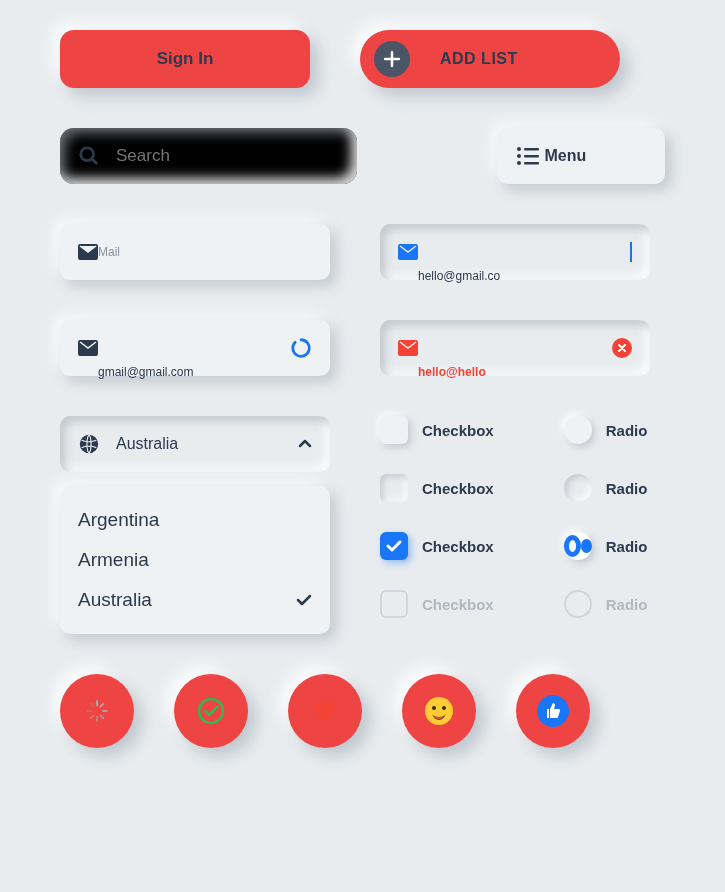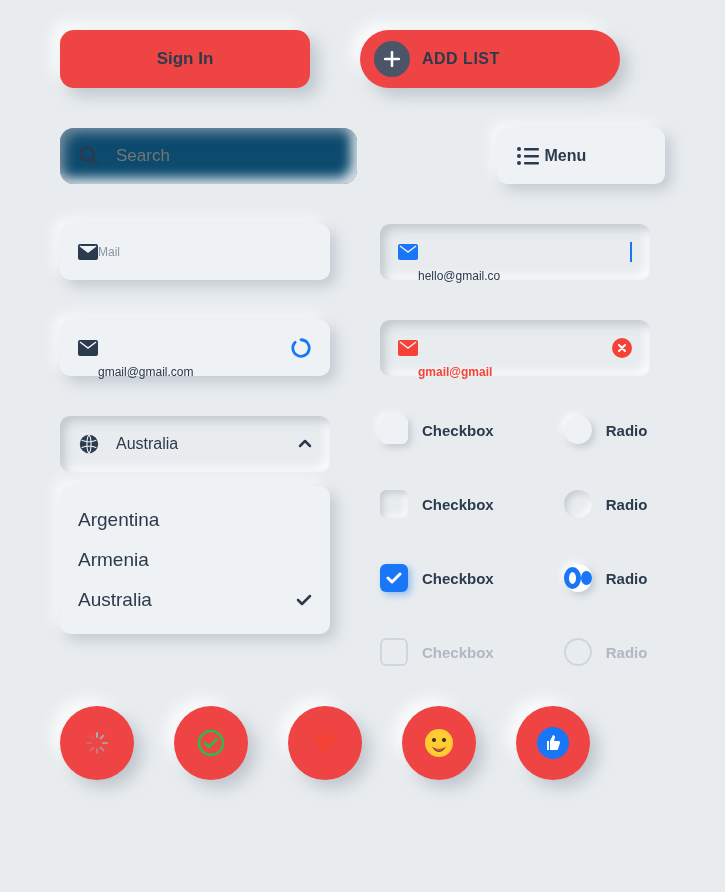--- a/index.html
+++ b/index.html
@@ -6,37 +6,37 @@
 body { background: #e8ecef; width: 725px; height: 892px; padding: 30px 60px; }
 
 .row { display: flex; gap: 50px; margin-bottom: 40px; align-items: flex-start; }
 
 .neu-raised {
   background: #ef4444;
   border-radius: 14px;
   box-shadow: 8px 8px 16px rgba(163,172,182,0.6), -8px -8px 16px rgba(255,255,255,0.85);
 }
 .neu-inset {
-  background: #0c4a6e;
+  background: #000000;
   border-radius: 14px;
   box-shadow: inset 6px 6px 12px rgba(163,172,182,0.55), inset -6px -6px 12px rgba(255,255,255,0.85);
 }
 .neu-raised-card {
   background: #eff2f4;
   border-radius: 10px;
   box-shadow: 6px 6px 14px rgba(163,172,182,0.55), -6px -6px 14px rgba(255,255,255,0.8);
 }
 .neu-inset-card {
   background: #e8ecef;
   border-radius: 10px;
   box-shadow: inset 5px 5px 10px rgba(163,172,182,0.55), inset -5px -5px 10px rgba(255,255,255,0.8);
 }
 
 .btn-signin { width: 250px; height: 58px; display:flex; align-items:center; justify-content:center; font-weight:700; color:#2c3a4d; font-size:17px; }
-.btn-addlist { width: 260px; height: 58px; border-radius: 30px; display:flex; align-items:center; gap:12px; padding-left:14px; font-weight:700; color:#2c3a4d; font-size:16px; letter-spacing:0.5px;}
+.btn-addlist { width: 260px; height: 58px; border-radius: 30px; display:flex; align-items:center; gap:30px; padding-left:14px; font-weight:700; color:#2c3a4d; font-size:16px; letter-spacing:0.5px;}
 .plus-circle { width:36px; height:36px; border-radius:50%; background:#4a5568; display:flex; align-items:center; justify-content:center; color:#fff; font-size:24px; font-weight:300; }
 
 .search-box { width:300px; height:56px; display:flex; align-items:center; padding:0 18px; gap:16px; }
 .search-box input { background:transparent; border:none; outline:none; font-size:17px; color:#8a94a3; flex:1; }
 
 .menu-btn { width:170px; height:56px; display:flex; align-items:center; gap:6px; padding:0 20px; font-weight:700; color:#2c3a4d; font-size:16px; }
 
 .input-field { width:270px; height:56px; display:flex; align-items:center; padding:0 18px; gap:0; font-size:12px; }
 .input-field .val { flex:1; color:#2c3a4d; font-weight:500;margin-top:48px; }
 .input-field .placeholder { flex:1; color:#8a94a3; }
@@ -44,21 +44,21 @@
 
 .cursor { display:inline-block; width:2px; height:20px; background:#1976f7; vertical-align:middle; margin-left:1px; }
 
 .dropdown { width:270px; }
 .dropdown-head { height:56px; display:flex; align-items:center; padding:0 18px; gap:16px; font-size:16px; font-weight:500; color:#2c3a4d; }
 .dropdown-head .label { flex:1; }
 .dropdown-list { margin-top:14px; padding:14px 0; }
 .dropdown-item { height:40px; display:flex; align-items:center; padding:0 18px; font-size:19px; color:#2c3a4d; }
 .dropdown-item .label { flex:1; }
 
-.controls-col { display:flex; flex-direction:column; gap:46px; }
+.controls-col { display:flex; flex-direction:column; gap:30px; }
 .control-row { display:flex; align-items:center; gap:70px; }
 .checkbox-group, .radio-group { display:flex; align-items:center; gap:14px; }
 .control-label { font-size:15px; font-weight:600; color:#2c3a4d; }
 .control-label.disabled { color:#b0b8c2; }
 
 .cb { width:28px; height:28px; border-radius:6px; display:flex; align-items:center; justify-content:center; }
 .cb.raised { box-shadow: 3px 3px 7px rgba(163,172,182,0.55), -3px -3px 7px rgba(255,255,255,0.85); background:#eff2f4; }
 .cb.inset { box-shadow: inset 3px 3px 6px rgba(163,172,182,0.5), inset -3px -3px 6px rgba(255,255,255,0.8); background:#e8ecef; }
 .cb.checked { background:#1976f7; box-shadow: 3px 3px 7px rgba(25,118,247,0.4); }
 .cb.disabled { border:2px solid #d0d6dd; background:transparent; box-shadow:none; }
@@ -157,21 +157,21 @@
         </svg>
     </span>
   </div>
   <div class="neu-inset-card input-field error">
     <span>
       <svg width="20" height="16" viewBox="0 0 20 16">
           <path d="M0 2a2 2 0 012-2h16a2 2 0 012 2v12a2 2 0 01-2 2H2a2 2 0 01-2-2V2z" fill="#f44336"></path>
           <path d="M2 2l8 6 8-6" stroke="#e8ecef" stroke-width="1.5" fill="none"></path>
         </svg>
     </span>
-    <span class="val">gmail@gmail</span>
+    <span class="val">hello@hello</span>
     <span>
       <svg width="20" height="20" viewBox="0 0 20 20">
           <circle cx="10" cy="10" r="10" fill="#f44336"></circle>
           <path d="M7 7l6 6M13 7l-6 6" stroke="#fff" stroke-width="2" stroke-linecap="round"></path>
         </svg>
     </span>
   </div>
 </div>
 
 <div class="row">

